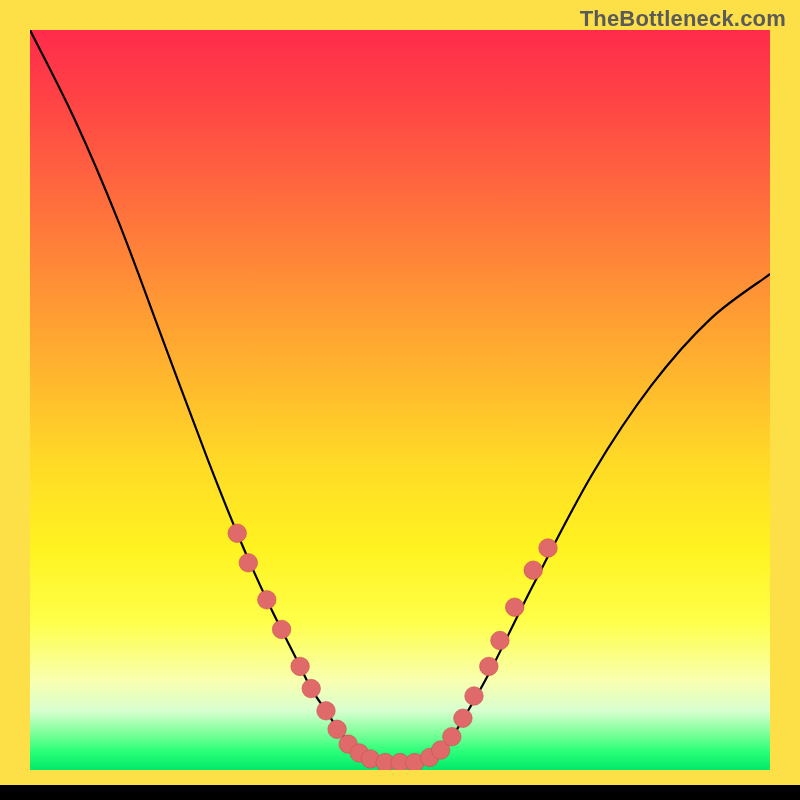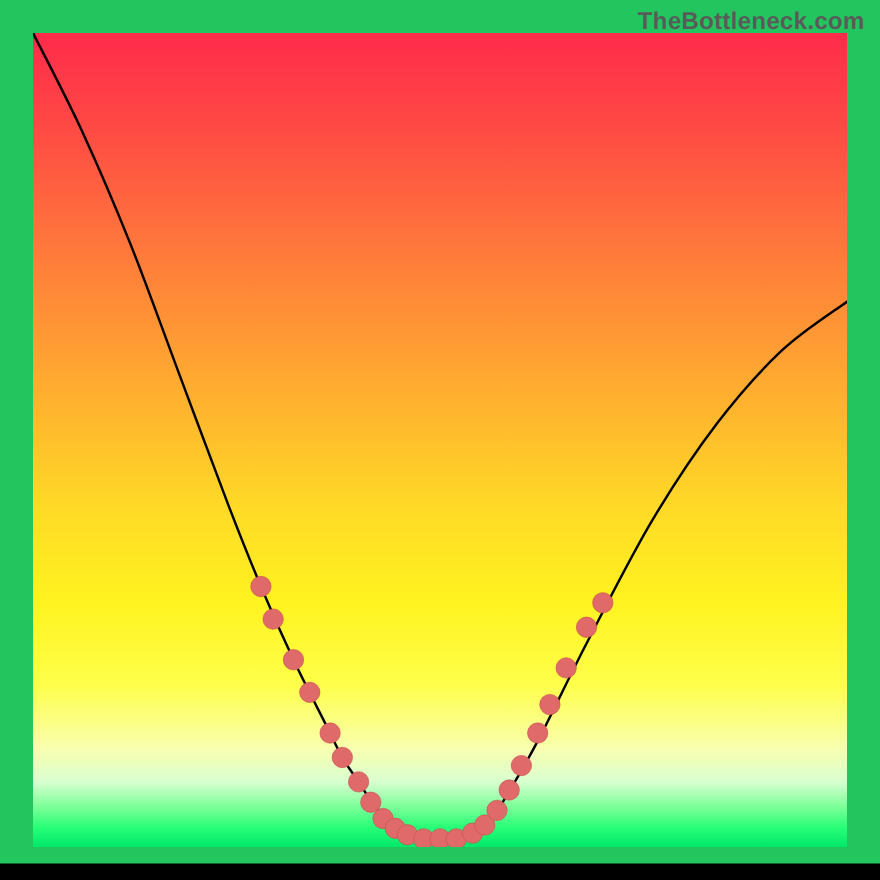--- a/index.html
+++ b/index.html
@@ -1,21 +1,21 @@
 <!DOCTYPE html>
 <html><head>
 <meta charset="utf-8">
 <style>
   * { margin: 0; padding: 0; box-sizing: border-box; }
   html, body { width: 800px; height: 800px; overflow: hidden; background: #000; }
   .frame {
     position: relative;
     width: 800px;
     height: 785px;
-    background: #22c55e;
+    background: #fde047;
   }
   .watermark {
     position: absolute;
     top: 6px;
     right: 14px;
     font-family: Arial, Helvetica, sans-serif;
     font-size: 22px;
     font-weight: 600;
     color: #5a5a5a;
     z-index: 5;

